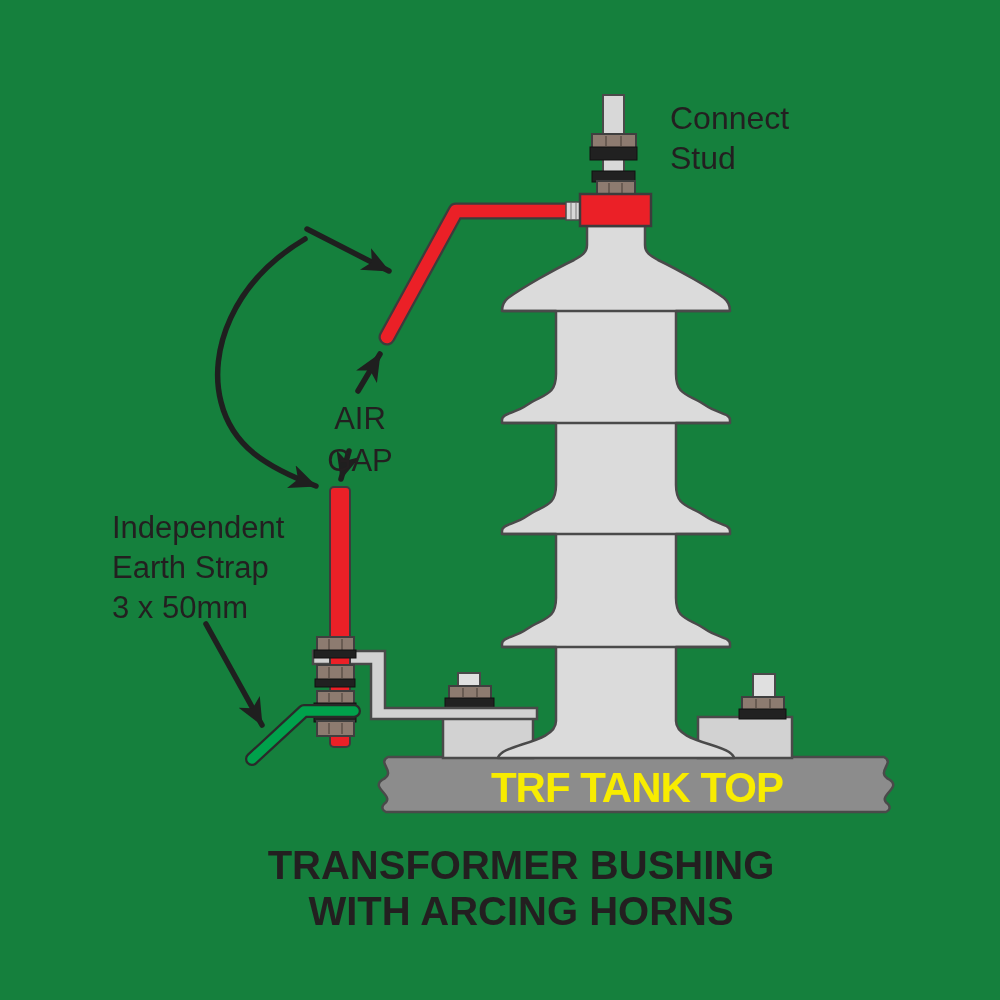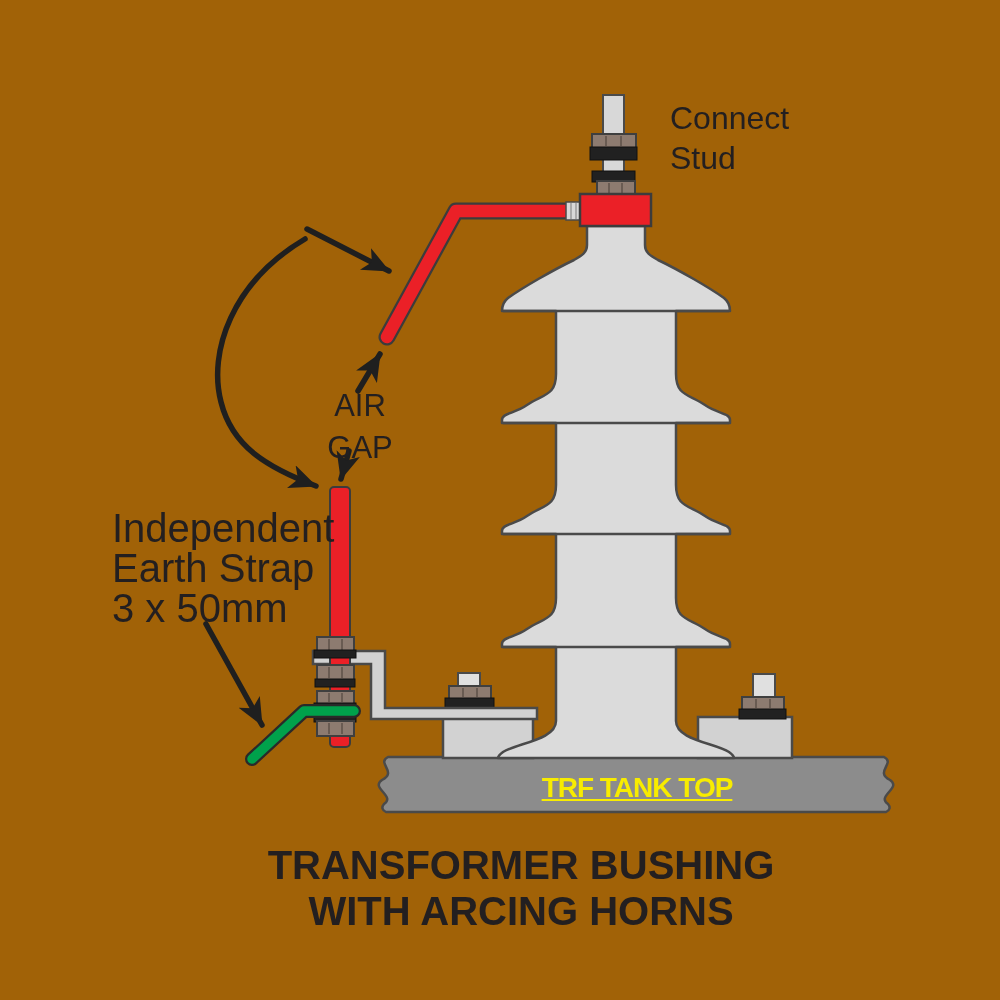--- a/index.html
+++ b/index.html
@@ -1,25 +1,25 @@
 <!DOCTYPE html>
 <html><head>
 <meta charset="utf-8">
 <style>
   html,body{margin:0;padding:0;background:#ffffff;}
-  #stage{position:relative;width:1000px;height:1000px;background:#a16207;overflow:hidden;
+  #stage{position:relative;width:1000px;height:1000px;background:#15803d;overflow:hidden;
          font-family:"Liberation Sans","DejaVu Sans",sans-serif;color:#231f20;}
   #art{position:absolute;left:0;top:0;}
   .label{position:absolute;white-space:pre-line;color:#231f20;}
   .lbl-connect{left:670px;top:98px;font-size:32px;line-height:40px;}
   .lbl-roundbar{left:145px;top:180px;width:190px;text-align:center;font-size:31px;line-height:36px;}
-  .lbl-airgap{left:306px;top:385px;width:108px;text-align:center;font-size:31px;line-height:42px;}
-  .lbl-earth{left:112px;top:508px;font-size:40px;line-height:40px;}
-  .lbl-tank{left:387px;top:766px;width:500px;text-align:center;font-size:28px;line-height:44px;
-            font-weight:bold;color:#f8ec00;letter-spacing:-1px;text-decoration:underline;}
+  .lbl-airgap{left:306px;top:398px;width:108px;text-align:center;font-size:31px;line-height:42px;}
+  .lbl-earth{left:112px;top:508px;font-size:31px;line-height:40px;}
+  .lbl-tank{left:387px;top:766px;width:500px;text-align:center;font-size:42px;line-height:44px;
+            font-weight:bold;color:#f8ec00;letter-spacing:-1px;}
   .lbl-title{left:0px;top:842px;width:1042px;text-align:center;font-size:40px;line-height:46px;
              font-weight:bold;}
 </style>
 </head>
 <body>
 
 <div id="stage">
 
   <svg id="art" width="1000" height="1000" viewBox="0 0 1000 1000">
     <defs>

